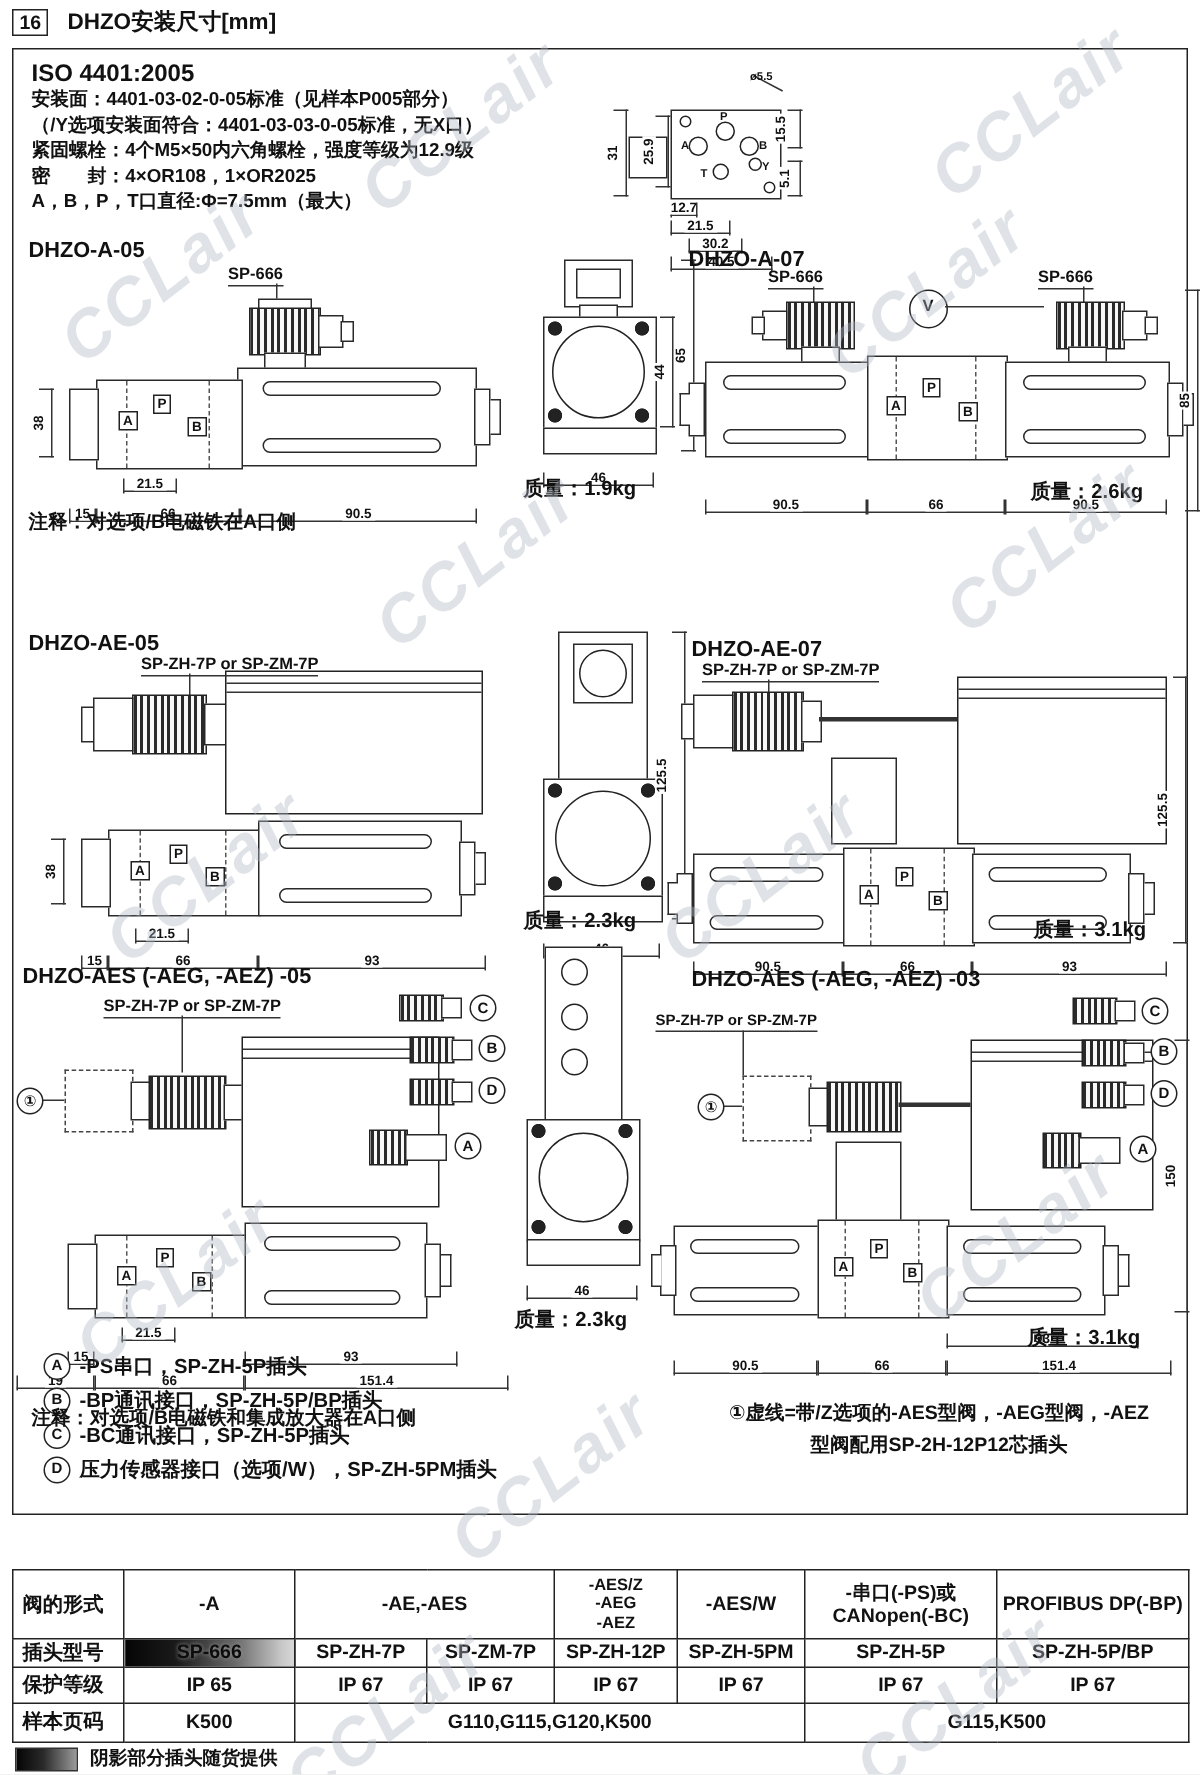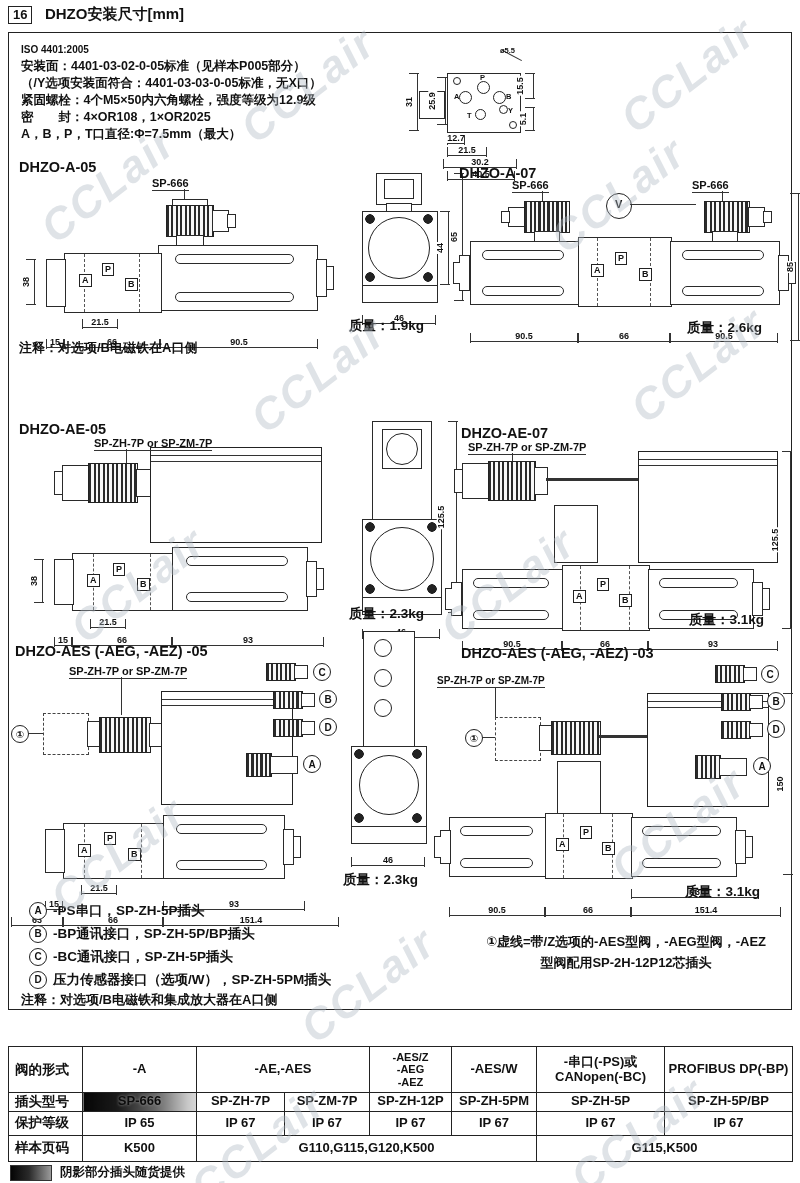--- a/index.html
+++ b/index.html
@@ -102,21 +102,21 @@
   <span class="wm" style="left:560px;top:1110px">CCLair</span>
 
   <div class="abs" style="left:8px;top:5px;z-index:3">
     <span class="secnum">16</span>
     <span class="sectitle">DHZO安装尺寸[mm]</span>
   </div>
 
   <div class="bigbox">
 
     <div class="speclines">
-      <div style="font-size:10px">ISO 4401:2005</div>
+      <div style="font-size:16px">ISO 4401:2005</div>
       <div>安装面：4401-03-02-0-05标准（见样本P005部分）</div>
       <div>（/Y选项安装面符合：4401-03-03-0-05标准，无X口）</div>
       <div>紧固螺栓：4个M5×50内六角螺栓，强度等级为12.9级</div>
       <div>密　　封：4×OR108，1×OR2025</div>
       <div>A，B，P，T口直径:Φ=7.5mm（最大）</div>
     </div>
 
     <div class="fig" style="left:408px;top:14px;width:150px;height:130px">
       <span class="mini" style="left:83px;top:0">ø5.5</span>
       <div class="ldr" style="left:84px;top:8px;width:22px;height:1.2px;transform:rotate(28deg)"></div>
@@ -145,21 +145,21 @@
         </div>
       <div class="vdim" style="left:106px;top:60px;height:24px">
           <span class="lb">5.1</span>
         </div>
       <div class="hdim" style="left:30px;top:86px;width:18px">
           <span class="lb">12.7</span>
         </div>
       <div class="hdim" style="left:30px;top:98px;width:40px">
           <span class="lb">21.5</span>
         </div>
-      <div class="hdim" style="left:26px;top:110px;width:74px">
+      <div class="hdim" style="left:42px;top:110px;width:36px">
           <span class="lb">30.2</span>
         </div>
       <div class="hdim" style="left:30px;top:122px;width:68px">
           <span class="lb">40.5</span>
         </div>
     </div>
 
 
     <span class="figlabel" style="left:10px;top:126px">DHZO-A-05</span>
 
@@ -378,21 +378,21 @@
       <div class="hdim" style="left:70px;top:220px;width:36px">
           <span class="lb">21.5</span>
         </div>
       <div class="hdim" style="left:34px;top:236px;width:18px">
           <span class="lb">15</span>
         </div>
       <div class="hdim" style="left:152px;top:236px;width:142px">
           <span class="lb">93</span>
         </div>
       <div class="hdim" style="left:0;top:252px;width:52px">
-          <span class="lb">63</span>
+          <span class="lb">19</span>
         </div>
       <div class="hdim" style="left:52px;top:252px;width:100px">
           <span class="lb">66</span>
         </div>
       <div class="hdim" style="left:152px;top:252px;width:176px">
           <span class="lb">151.4</span>
         </div>
     </div>
 
     <div class="fig" style="left:334px;top:598px;width:95px;height:275px">
@@ -472,21 +472,21 @@
       </div>
       <div class="noteitem">
         <span class="circ">C</span>
         <span>-BC通讯接口，SP-ZH-5P插头</span>
       </div>
       <div class="noteitem">
         <span class="circ">D</span>
         <span>压力传感器接口（选项/W），SP-ZH-5PM插头</span>
       </div>
     </div>
-    <span class="notetext" style="left:12px;top:958px">注释：对选项/B电磁铁和集成放大器在A口侧</span>
+    <span class="notetext" style="left:12px;top:903px">注释：对选项/B电磁铁和集成放大器在A口侧</span>
     <div class="notetext" style="left:462px;top:898px;width:310px;text-align:center;white-space:pre-line;line-height:21px">①虚线=带/Z选项的-AES型阀，-AEG型阀，-AEZ
 型阀配用SP-2H-12P12芯插头</div>
   </div>
 
 
   <table class="t17">
     <colgroup>
       <col style="width:74px">
         <col style="width:114px">
         <col style="width:88px">

